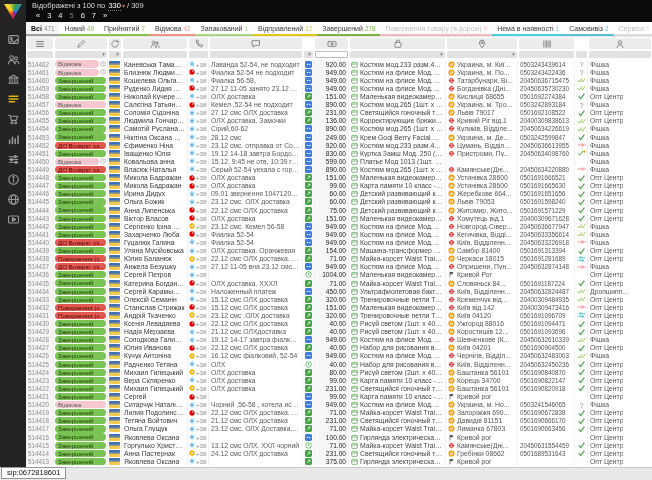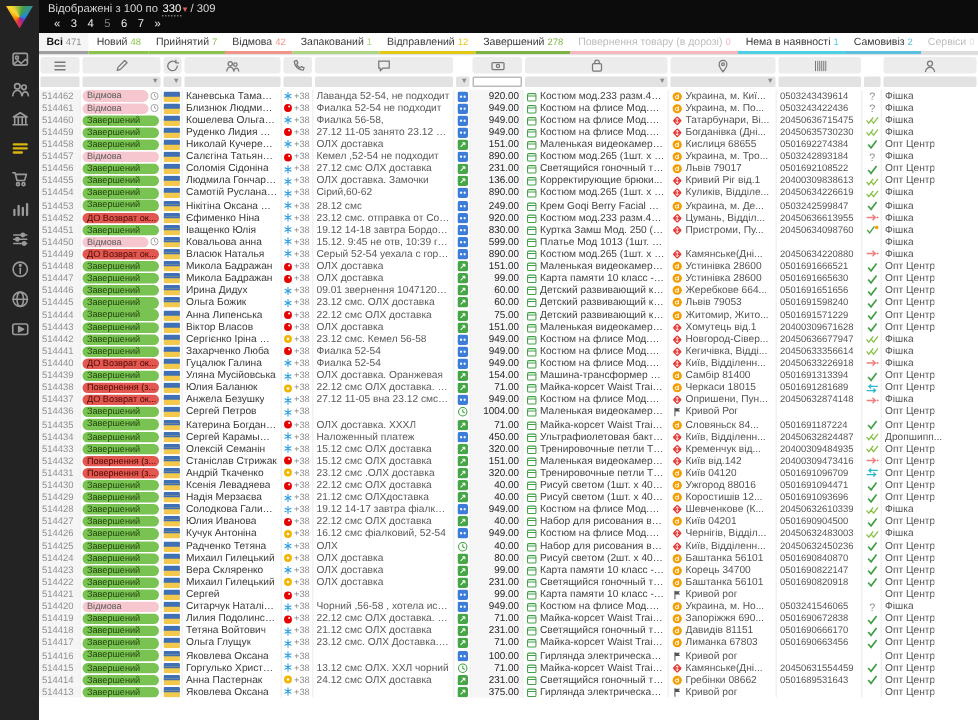--- a/index.html
+++ b/index.html
@@ -3950,14 +3950,17 @@
     <div class="c c-ttn">
           <span class="tx"></span>
         </div>
     <div class="c c-ts"></div>
     <div class="c c-su">
           <span class="tx">Опт Центр</span>
         </div>
   </div>
     </div>
 
+  <div id="bottombar">
+    <div id="sipbox">sip:0672818601</div>
+  </div>
 
 </div>
 
 </body></html>

